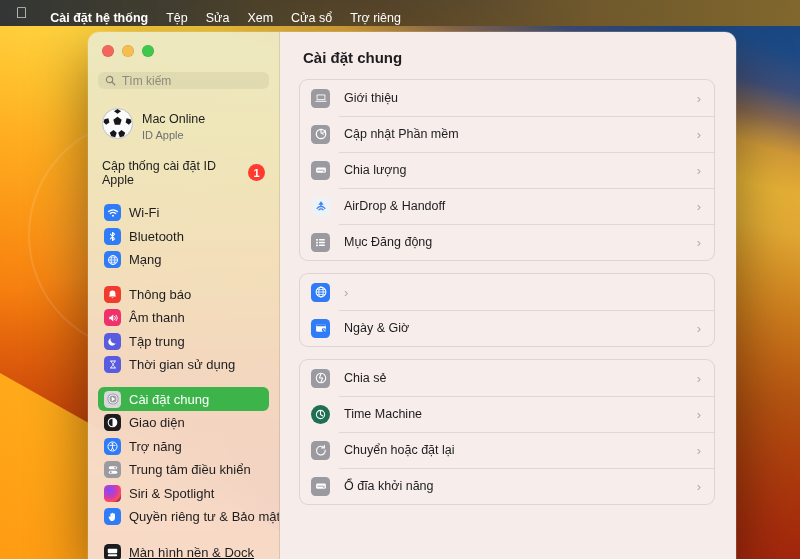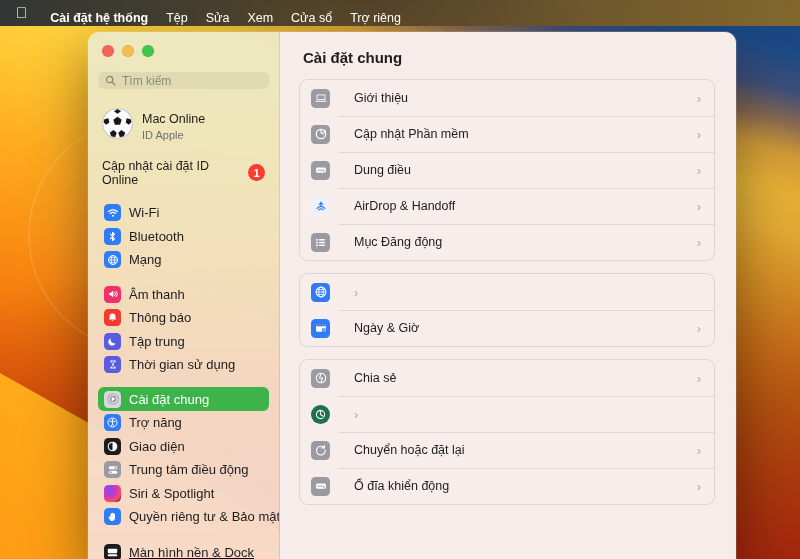--- a/index.html
+++ b/index.html
@@ -167,21 +167,21 @@
   #pagetitle { font-size:15px; font-weight:bold; color:#1d1d1f; margin:0 0 13px 4px; }
 
   .card {
     background:#f7edeb;
     border:0.5px solid rgba(0,0,0,0.10);
     border-radius:9px;
     margin-bottom:12px;
     overflow:hidden;
   }
   .row {
-    display:flex; align-items:center; gap:24px;
+    display:flex; align-items:center; gap:14px;
     height:36px;
     padding:0 11px 0 11px;
     position:relative;
   }
   .row + .row::before {
     content:""; position:absolute; left:39px; right:0; top:0;
     height:0.5px; background:rgba(0,0,0,0.09);
   }
   .micon {
     width:19px; height:19px; border-radius:4.5px; flex:none;
@@ -240,21 +240,21 @@
           <circle cx="16" cy="16" r="15.5" fill="none" stroke="#bdbdbd" stroke-width="0.8"></circle>
         </svg>
       </div>
       <div>
         <div class="nm">Mac Online</div>
         <div class="sub">ID Apple</div>
       </div>
     </div>
 
     <div id="idupdate">
-      <span>Cập nhật cài đặt ID Online</span>
+      <span>Cập thống cài đặt ID Apple</span>
       <span class="badge">1</span>
     </div>
 
     <div class="navgroup">
       <div class="navitem">
         <span class="nicon" style="background:#2f7cf6">
           <svg width="12" height="12" viewBox="0 0 16 16">
               <path d="M2.2 6.1a9 9 0 0 1 11.6 0" fill="none" stroke="#fff" stroke-width="1.7" stroke-linecap="round"></path>
               <path d="M4.4 8.6a5.6 5.6 0 0 1 7.2 0" fill="none" stroke="#fff" stroke-width="1.7" stroke-linecap="round"></path>
               <circle cx="8" cy="11.6" r="1.3" fill="#fff"></circle>
@@ -279,39 +279,39 @@
               <line x1="3" y1="5" x2="13" y2="5" stroke="#fff" stroke-width="0.9"></line>
               <line x1="3" y1="11" x2="13" y2="11" stroke="#fff" stroke-width="0.9"></line>
             </svg>
         </span>
         <span>Mạng</span>
       </div>
     </div>
 
     <div class="navgroup">
       <div class="navitem">
+        <span class="nicon" style="background:#f03b2e">
+          <svg width="11" height="11" viewBox="0 0 16 16">
+              <path d="M8 2a4.2 4.2 0 0 0-4.2 4.2v3L2.6 11h10.8l-1.2-1.8v-3A4.2 4.2 0 0 0 8 2z" fill="#fff"></path>
+              <path d="M6.4 12.2a1.7 1.7 0 0 0 3.2 0z" fill="#fff"></path>
+            </svg>
+        </span>
+        <span>Thông báo</span>
+      </div>
+      <div class="navitem">
         <span class="nicon" style="background:#f0306a">
           <svg width="12" height="12" viewBox="0 0 16 16">
               <path d="M3 6.2h2.2L8.4 3.4v9.2L5.2 9.8H3z" fill="#fff"></path>
               <path d="M10.4 5.9a3 3 0 0 1 0 4.2" fill="none" stroke="#fff" stroke-width="1.3" stroke-linecap="round"></path>
               <path d="M12.3 4.3a5.4 5.4 0 0 1 0 7.4" fill="none" stroke="#fff" stroke-width="1.2" stroke-linecap="round"></path>
             </svg>
         </span>
         <span>Âm thanh</span>
       </div>
       <div class="navitem">
-        <span class="nicon" style="background:#f03b2e">
-          <svg width="11" height="11" viewBox="0 0 16 16">
-              <path d="M8 2a4.2 4.2 0 0 0-4.2 4.2v3L2.6 11h10.8l-1.2-1.8v-3A4.2 4.2 0 0 0 8 2z" fill="#fff"></path>
-              <path d="M6.4 12.2a1.7 1.7 0 0 0 3.2 0z" fill="#fff"></path>
-            </svg>
-        </span>
-        <span>Thông báo</span>
-      </div>
-      <div class="navitem">
         <span class="nicon" style="background:#5a5ce0">
           <svg width="11" height="11" viewBox="0 0 16 16">
               <path d="M12.6 10.4A5.4 5.4 0 0 1 5.6 3.4a5.5 5.5 0 1 0 7 7z" fill="#fff"></path>
             </svg>
         </span>
         <span>Tập trung</span>
       </div>
       <div class="navitem">
         <span class="nicon" style="background:#5a5ce0">
           <svg width="10" height="11" viewBox="0 0 16 16">
@@ -326,50 +326,50 @@
     <div class="navgroup">
       <div class="navitem sel">
         <span class="nicon" style="background:#d8d8dc">
           <svg width="14" height="14" viewBox="0 0 16 16">
               <circle cx="8" cy="8" r="6.4" fill="#9b9ba1"></circle>
               <circle cx="8" cy="8" r="4.6" fill="none" stroke="#fff" stroke-width="1.1"></circle>
               <path d="M6.6 5.3 10.6 8l-4 2.7z" fill="#fff"></path>
             </svg>
         </span>
         <span>Cài đặt chung</span>
+      </div>
+      <div class="navitem">
+        <span class="nicon" style="background:#1c1c1e">
+          <svg width="13" height="13" viewBox="0 0 16 16">
+              <circle cx="8" cy="8" r="5.3" fill="none" stroke="#fff" stroke-width="1.3"></circle>
+              <path d="M8 2.7a5.3 5.3 0 0 1 0 10.6z" fill="#fff"></path>
+            </svg>
+        </span>
+        <span>Giao diện</span>
       </div>
       <div class="navitem">
         <span class="nicon" style="background:#2f7cf6">
           <svg width="13" height="13" viewBox="0 0 16 16">
               <circle cx="8" cy="8" r="5.6" fill="none" stroke="#fff" stroke-width="1.2"></circle>
               <circle cx="8" cy="4.6" r="1.1" fill="#fff"></circle>
               <path d="M4.8 6.6h6.4M8 6.9v3M8 9.9 6.3 12.4M8 9.9l1.7 2.5" stroke="#fff" stroke-width="1.1" stroke-linecap="round"></path>
             </svg>
         </span>
         <span>Trợ năng</span>
-      </div>
-      <div class="navitem">
-        <span class="nicon" style="background:#1c1c1e">
-          <svg width="13" height="13" viewBox="0 0 16 16">
-              <circle cx="8" cy="8" r="5.3" fill="none" stroke="#fff" stroke-width="1.3"></circle>
-              <path d="M8 2.7a5.3 5.3 0 0 1 0 10.6z" fill="#fff"></path>
-            </svg>
-        </span>
-        <span>Giao diện</span>
       </div>
       <div class="navitem">
         <span class="nicon" style="background:#9a9aa0">
           <svg width="12" height="12" viewBox="0 0 16 16">
               <rect x="2.4" y="3" width="11.2" height="4" rx="2" fill="#fff"></rect>
               <circle cx="11" cy="5" r="1.3" fill="#9a9aa0"></circle>
               <rect x="2.4" y="9" width="11.2" height="4" rx="2" fill="#fff"></rect>
               <circle cx="5" cy="11" r="1.3" fill="#9a9aa0"></circle>
             </svg>
         </span>
-        <span>Trung tâm điều động</span>
+        <span>Trung tâm điều khiển</span>
       </div>
       <div class="navitem">
         <span class="nicon" style="background:radial-gradient(circle at 32% 30%, #7b4bff 0%, #d23bb0 45%, #ff4b5c 70%, #1f1340 100%)">
         </span>
         <span>Siri &amp; Spotlight</span>
       </div>
       <div class="navitem">
         <span class="nicon" style="background:#2f7cf6">
           <svg width="11" height="12" viewBox="0 0 16 16">
               <path d="M5 7.2V3.6a1.1 1.1 0 0 1 2.2 0v3.1m0-.6V2.8a1.1 1.1 0 0 1 2.2 0v3.6m0-.5V4a1.1 1.1 0 0 1 2.2 0v5.2c0 2.6-1.6 4.6-4 4.6-2.2 0-3.2-1-3.9-2.6L2.5 8.8a1.05 1.05 0 0 1 1.8-1.1z" fill="#fff"></path>
@@ -419,21 +419,21 @@
         <span class="chev">›</span>
       </div>
       <div class="row">
         <span class="micon" style="background:#9a9aa0">
           <svg width="14" height="14" viewBox="0 0 16 16">
               <rect x="2.4" y="5.2" width="11.2" height="6" rx="1.6" fill="#fff"></rect>
               <line x1="3.8" y1="8.2" x2="12.2" y2="8.2" stroke="#9a9aa0" stroke-width="1"></line>
               <circle cx="11.3" cy="9.8" r="0.8" fill="#9a9aa0"></circle>
             </svg>
         </span>
-        <span class="rlabel">Dung điều</span>
+        <span class="rlabel">Chia lượng</span>
         <span class="chev">›</span>
       </div>
       <div class="row">
         <span class="micon" style="background:#eef2f6">
           <svg width="14" height="14" viewBox="0 0 16 16">
               <path d="M3.6 10.8a5.4 5.4 0 0 1 8.8 0" fill="none" stroke="#3b82f6" stroke-width="1.5" stroke-linecap="round"></path>
               <path d="M5.6 12.4a3 3 0 0 1 4.8 0" fill="none" stroke="#3b82f6" stroke-width="1.4" stroke-linecap="round"></path>
               <path d="M8 2.6 11 6.6H5z" fill="#3b82f6"></path>
               <rect x="7.2" y="6" width="1.6" height="3.4" fill="#3b82f6"></rect>
             </svg>
@@ -496,38 +496,39 @@
         <span class="chev">›</span>
       </div>
       <div class="row">
         <span class="micon" style="background:#1f6f52;border-radius:50%">
           <svg width="15" height="15" viewBox="0 0 16 16">
               <circle cx="8" cy="8" r="6.2" fill="#1f6f52"></circle>
               <circle cx="8" cy="8" r="4.4" fill="none" stroke="#fff" stroke-width="1.1"></circle>
               <path d="M8 4.6V8l2.4 1.6" fill="none" stroke="#fff" stroke-width="1.2" stroke-linecap="round"></path>
             </svg>
         </span>
+        <span class="rlabel">Time Machine</span>
         <span class="chev">›</span>
       </div>
       <div class="row">
         <span class="micon" style="background:#9a9aa0">
           <svg width="14" height="14" viewBox="0 0 16 16">
               <path d="M11.6 5.4A5 5 0 1 0 12.8 8" fill="none" stroke="#fff" stroke-width="1.3" stroke-linecap="round"></path>
               <path d="M11.8 2.6v3h-3" fill="none" stroke="#fff" stroke-width="1.3" stroke-linecap="round" stroke-linejoin="round"></path>
             </svg>
         </span>
         <span class="rlabel">Chuyển hoặc đặt lại</span>
         <span class="chev">›</span>
       </div>
       <div class="row">
         <span class="micon" style="background:#9a9aa0">
           <svg width="14" height="14" viewBox="0 0 16 16">
               <rect x="2.4" y="5.2" width="11.2" height="6" rx="1.6" fill="#fff"></rect>
               <line x1="3.8" y1="8.2" x2="12.2" y2="8.2" stroke="#9a9aa0" stroke-width="1"></line>
               <circle cx="11.3" cy="9.8" r="0.8" fill="#9a9aa0"></circle>
             </svg>
         </span>
-        <span class="rlabel">Ổ đĩa khiển động</span>
+        <span class="rlabel">Ổ đĩa khởi năng</span>
         <span class="chev">›</span>
       </div>
     </div>
   </div>
 </div>
 
 </body></html>

